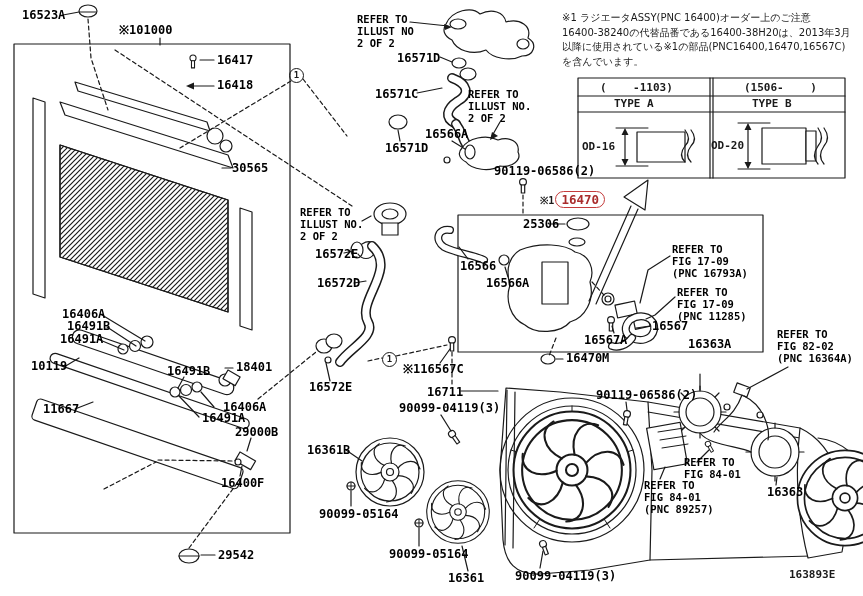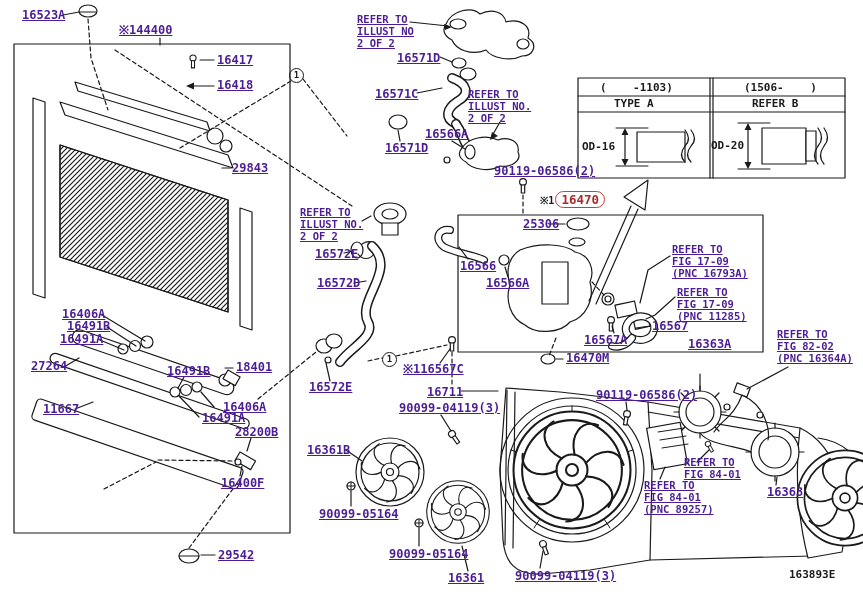--- a/index.html
+++ b/index.html
@@ -10,21 +10,21 @@
   .fw{fill:#fff;}
   .hatch{fill:url(#hatch);}
   .tube-o{stroke-width:10;}
   .tube-i{stroke:#fff;stroke-width:7;}
   .tube-o2{stroke-width:8;}
   .tube-i2{stroke:#fff;stroke-width:5.5;}
   .dash{stroke-dasharray:4 3;stroke-width:1;}
   .thin{stroke-width:1;}
   .fillink{fill:#1a1a1a;stroke:none;}
   .lbl{position:absolute;font:bold 12px "DejaVu Sans Mono","Liberation Mono",monospace;
-       color:#4c1d95;line-height:13px;white-space:pre;letter-spacing:0px;text-decoration:underline;}
+       color:#000000;line-height:13px;white-space:pre;letter-spacing:0px;}
   .sm{font-size:10.5px;line-height:12px;white-space:pre-line;}
   .jp{position:absolute;font:10px "DejaVu Sans","Liberation Sans",sans-serif;color:#1a1a1a;
       line-height:14.5px;white-space:pre-line;}
   .tbltxt{position:absolute;font:bold 11px "DejaVu Sans Mono","Liberation Mono",monospace;color:#1a1a1a;white-space:pre;}
   .callout{position:absolute;display:flex;align-items:center;}
   .refmark{font:bold 10px "DejaVu Sans Mono","Liberation Mono",monospace;color:#1a1a1a;margin-right:1px;}
   .oval{display:inline-block;border:1.6px solid #c43c3c;border-radius:11px;padding:0 5px;
         color:#a92c2c;font:bold 12.5px "DejaVu Sans Mono","Liberation Mono",monospace;line-height:15px;}
   .circ{position:absolute;width:13px;height:13px;border:1.3px solid #1a1a1a;border-radius:50%;
         font:bold 9px "DejaVu Sans Mono",monospace;color:#1a1a1a;text-align:center;line-height:13px;}
@@ -297,24 +297,24 @@
     <line x1="396" y1="356" x2="447" y2="345"></line>
     <line x1="258" y1="399" x2="316" y2="352"></line>
     <line x1="158" y1="460" x2="232" y2="461"></line>
     <line x1="104" y1="489" x2="156" y2="462"></line>
     <line x1="189" y1="548" x2="238" y2="482"></line>
     <line x1="452" y1="352" x2="452" y2="386"></line>
   </g>
 </svg>
 
 <div class="lbl" style="left:22px;top:9px">16523A</div>
-<div class="lbl" style="left:119px;top:24px">※144400</div>
+<div class="lbl" style="left:119px;top:24px">※101000</div>
 <div class="lbl" style="left:217px;top:54px">16417</div>
 <div class="lbl" style="left:217px;top:79px">16418</div>
-<div class="lbl" style="left:232px;top:162px">29843</div>
+<div class="lbl" style="left:232px;top:162px">30565</div>
 <div class="lbl sm" style="left:357px;top:13px">REFER TO
 ILLUST NO
 2 OF 2</div>
 <div class="lbl" style="left:397px;top:52px">16571D</div>
 <div class="lbl" style="left:375px;top:88px">16571C</div>
 <div class="lbl sm" style="left:468px;top:88px">REFER TO
 ILLUST NO.
 2 OF 2</div>
 <div class="lbl" style="left:385px;top:142px">16571D</div>
 <div class="lbl" style="left:425px;top:128px">16566A</div>
@@ -334,27 +334,27 @@
 <div class="lbl" style="left:652px;top:320px">16567</div>
 <div class="lbl sm" style="left:672px;top:243px">REFER TO
 FIG 17-09
 (PNC 16793A)</div>
 <div class="lbl sm" style="left:677px;top:286px">REFER TO
 FIG 17-09
 (PNC 11285)</div>
 <div class="lbl" style="left:62px;top:308px">16406A</div>
 <div class="lbl" style="left:67px;top:320px">16491B</div>
 <div class="lbl" style="left:60px;top:333px">16491A</div>
-<div class="lbl" style="left:31px;top:360px">27264</div>
+<div class="lbl" style="left:31px;top:360px">10119</div>
 <div class="lbl" style="left:43px;top:403px">11667</div>
 <div class="lbl" style="left:167px;top:365px">16491B</div>
 <div class="lbl" style="left:236px;top:361px">18401</div>
 <div class="lbl" style="left:223px;top:401px">16406A</div>
 <div class="lbl" style="left:202px;top:412px">16491A</div>
-<div class="lbl" style="left:235px;top:426px">28200B</div>
+<div class="lbl" style="left:235px;top:426px">29000B</div>
 <div class="lbl" style="left:221px;top:477px">16400F</div>
 <div class="lbl" style="left:218px;top:549px">29542</div>
 <div class="lbl" style="left:307px;top:444px">16361B</div>
 <div class="lbl" style="left:319px;top:508px">90099-05164</div>
 <div class="lbl" style="left:389px;top:548px">90099-05164</div>
 <div class="lbl" style="left:448px;top:572px">16361</div>
 <div class="lbl" style="left:399px;top:402px">90099-04119(3)</div>
 <div class="lbl" style="left:515px;top:570px">90099-04119(3)</div>
 <div class="lbl" style="left:566px;top:352px">16470M</div>
 <div class="lbl" style="left:596px;top:389px">90119-06586(2)</div>
@@ -370,23 +370,27 @@
 (PNC 89257)</div>
 
 <div class="callout" style="left:540px;top:191px">
   <span class="refmark">※1</span>
   <span class="oval">16470</span>
 </div>
 
 <div class="circ" style="left:289px;top:68px">1</div>
 <div class="circ" style="left:382px;top:352px">1</div>
 
+<div class="jp" style="left:562px;top:11px;width:300px">※1 ラジエータASSY(PNC 16400)オーダー上のご注意
+16400-38240の代替品番である16400-38H20は、2013年3月
+以降に使用されている※1の部品(PNC16400,16470,16567C)
+を含んでいます。</div>
 
 <div class="tbltxt" style="left:600px;top:81px">(    -1103)</div>
 <div class="tbltxt" style="left:744px;top:81px">(1506-    )</div>
 <div class="tbltxt" style="left:614px;top:97px">TYPE A</div>
-<div class="tbltxt" style="left:752px;top:97px">REFER B</div>
+<div class="tbltxt" style="left:752px;top:97px">TYPE B</div>
 <div class="tbltxt" style="left:582px;top:140px">OD-16</div>
 <div class="tbltxt" style="left:711px;top:139px">OD-20</div>
 
 <div class="docnum" style="left:789px;top:568px">163893E</div>
 
 </div>
 
 </body></html>

